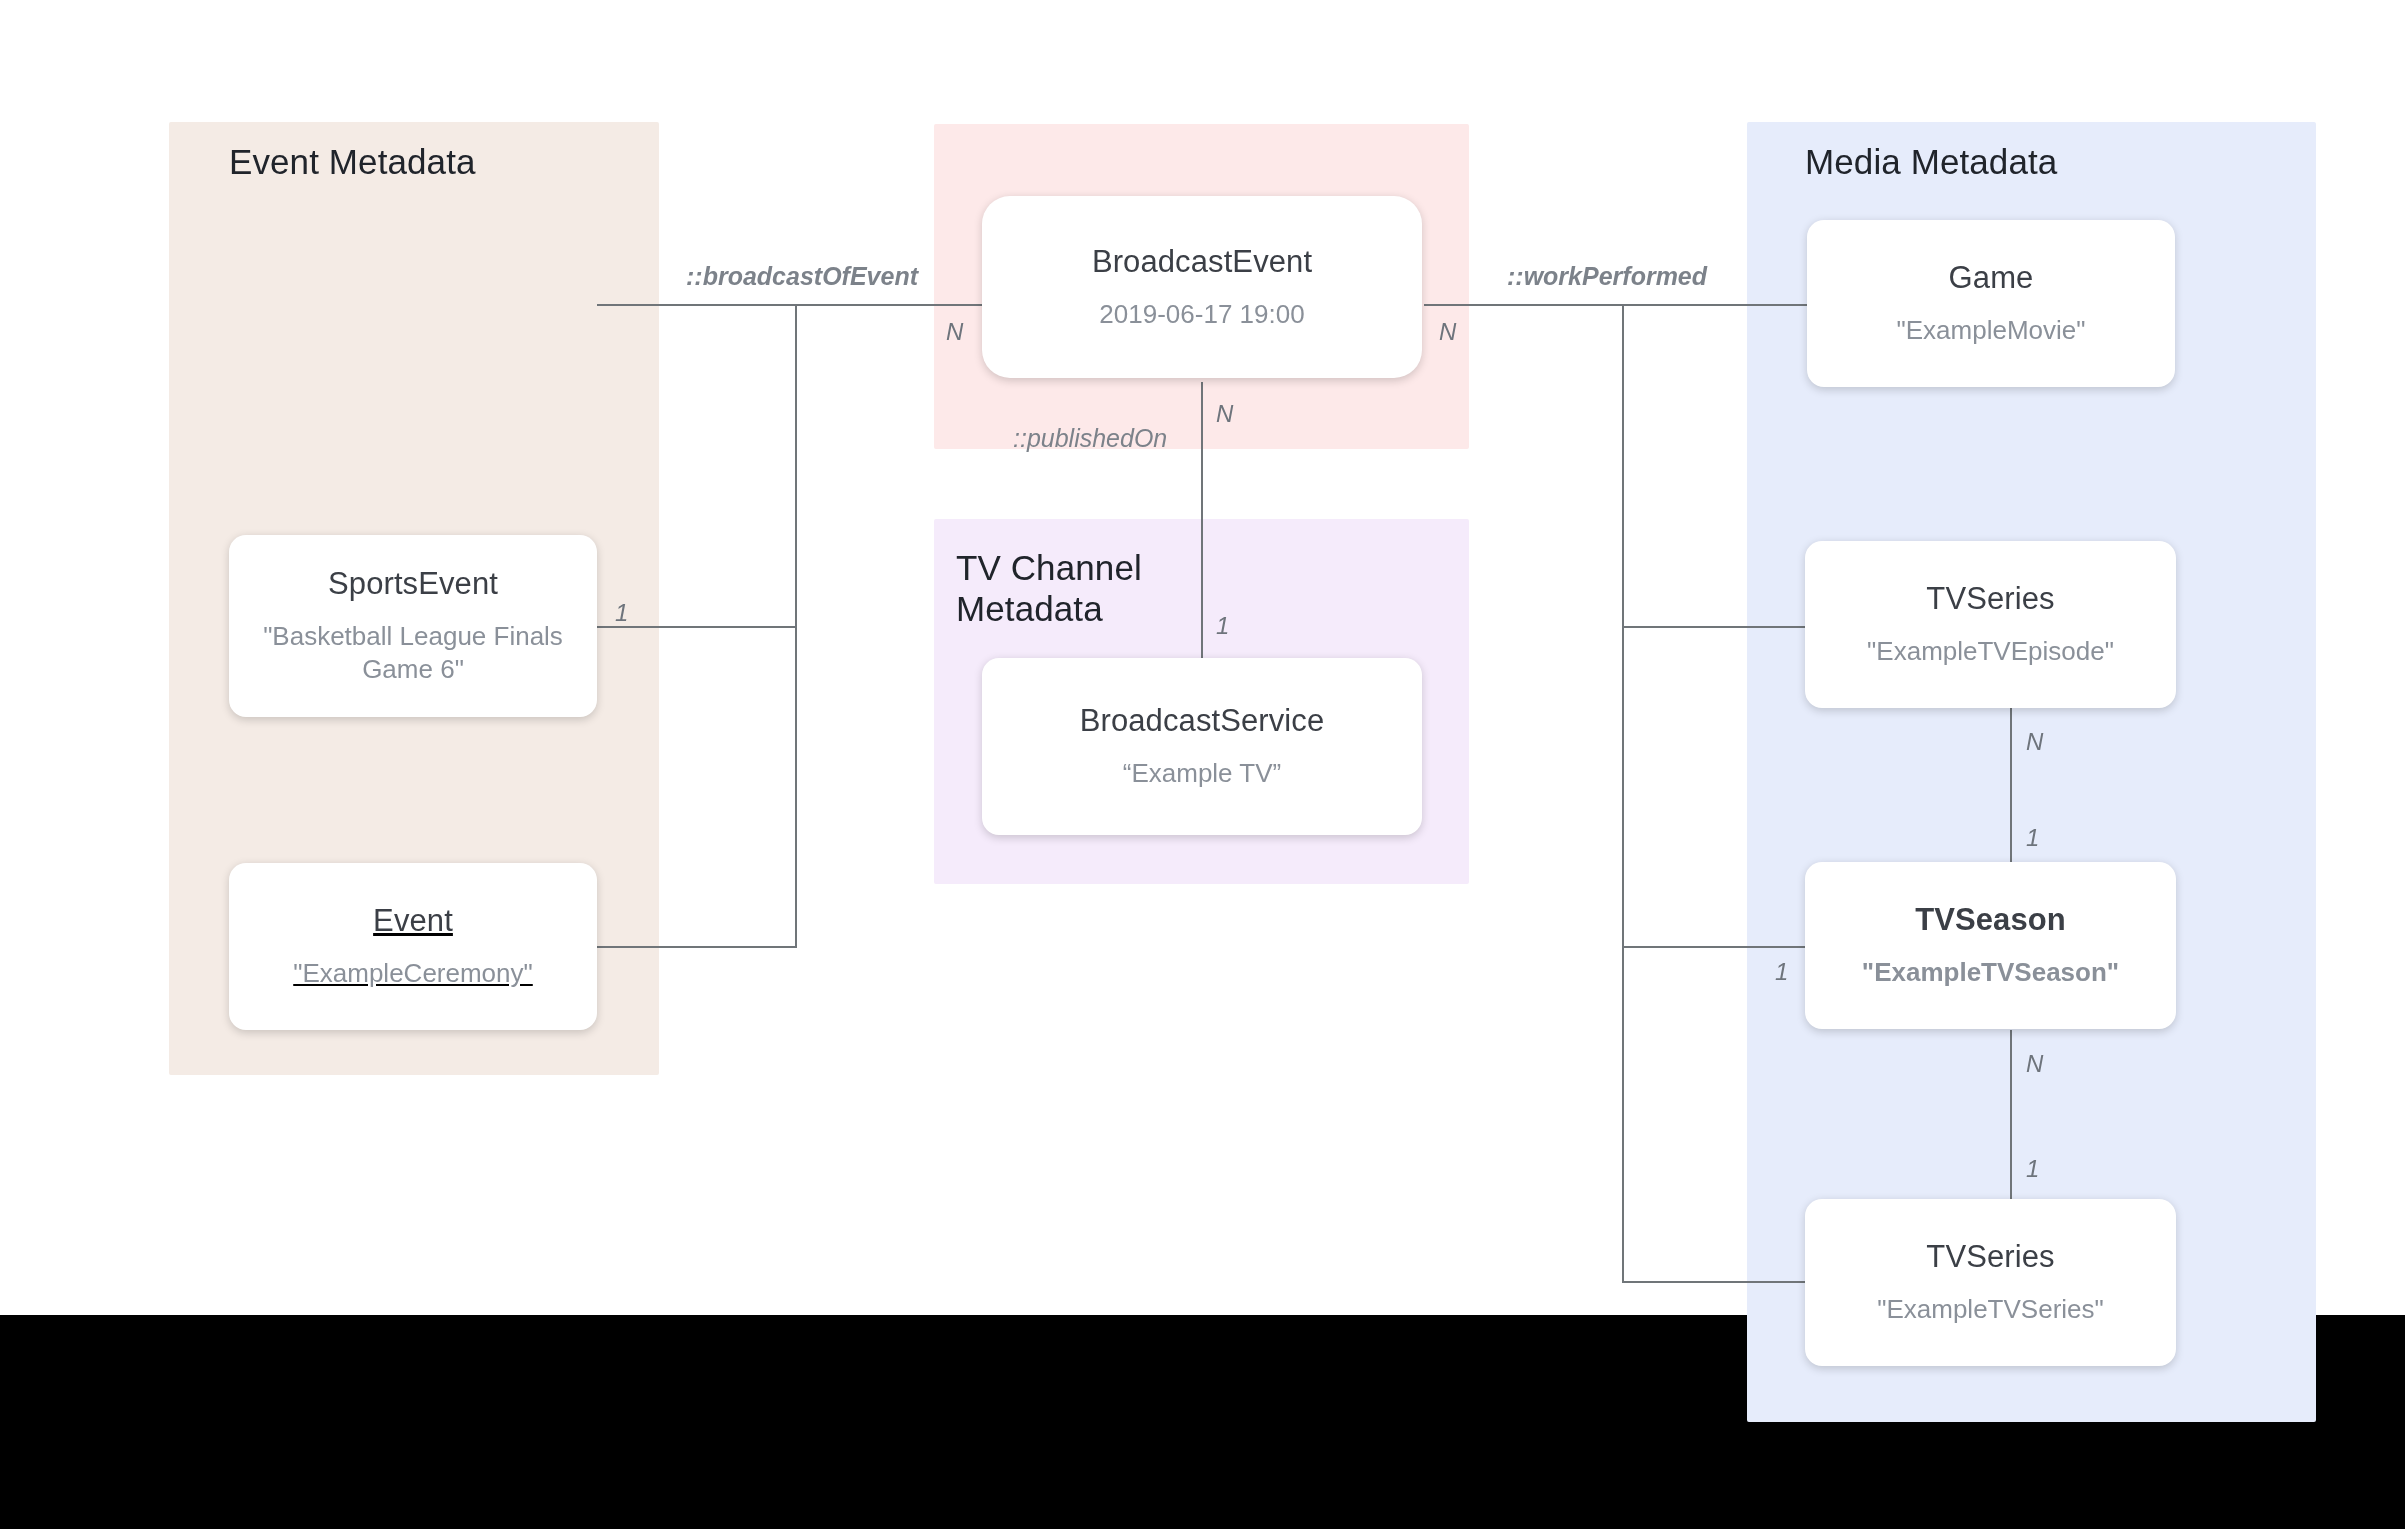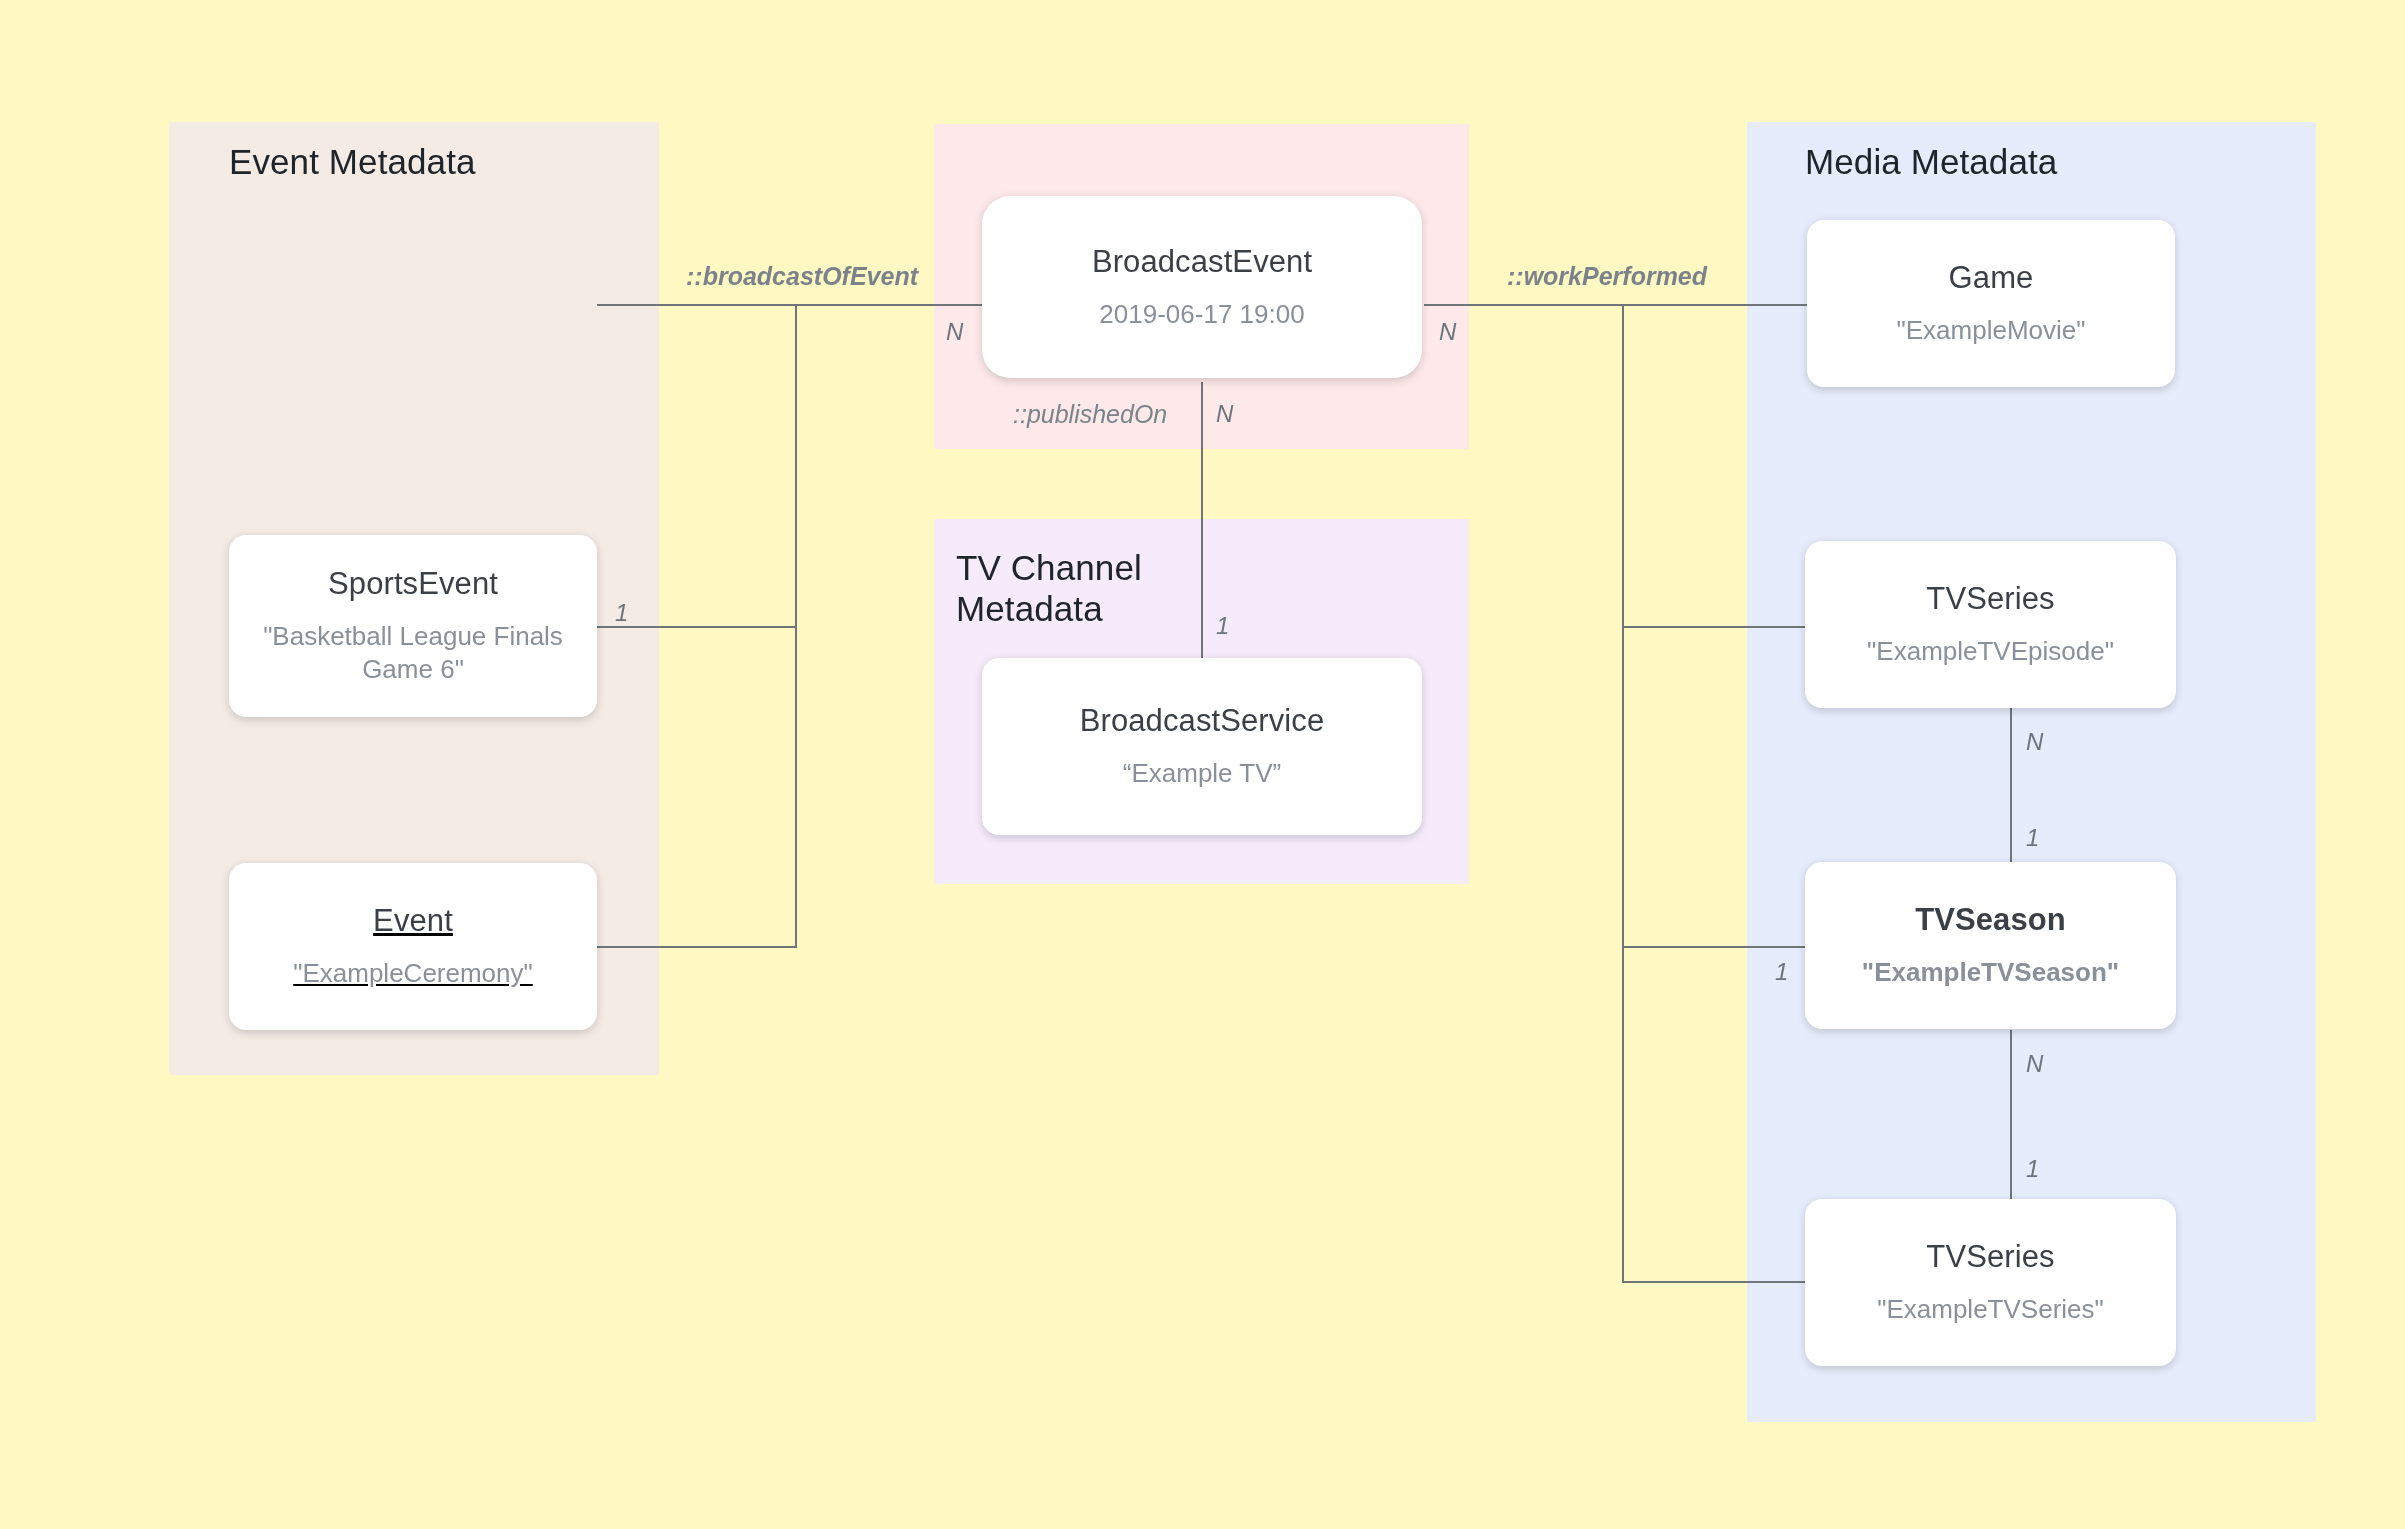--- a/index.html
+++ b/index.html
@@ -1,37 +1,37 @@
 <!DOCTYPE html>
 <html><head>
 <meta charset="utf-8">
 <style>
   html,body{margin:0;padding:0;background:#000;}
   body{width:2405px;height:1529px;position:relative;overflow:hidden;
        font-family:"Liberation Sans","DejaVu Sans",sans-serif;}
-  #stage{position:absolute;left:0;top:0;width:2405px;height:1529px;background:#fef9c3;}
+  #stage{position:absolute;left:0;top:0;width:2405px;height:1315px;background:#ffffff;}
 
   .panel{position:absolute;border-radius:1.9px;}
   .panel-title{position:absolute;font-size:35px;line-height:1.18;color:#20242b;
                letter-spacing:0.1px;white-space:pre-line;}
 
   .card{position:absolute;background:#fff;border-radius:17px;
         box-shadow:0 2.9px 8.6px rgba(0,0,0,.17);
         display:flex;flex-direction:column;align-items:center;justify-content:center;
         box-sizing:border-box;padding:9.6px 17px;}
   .card-title{font-size:31px;color:#3b3f46;letter-spacing:0.1px;text-align:center;}
   .card-sub{font-size:26px;color:#8a9099;text-align:center;margin-top:18px;line-height:1.26;}
 
   .edge{position:absolute;background:#707579;}
   .edge.h{height:1.9px;}
   .edge.v{width:1.9px;}
 
   .card-lbl{position:absolute;font-size:25px;color:#7c828a;font-style:italic;
             font-weight:bold;white-space:nowrap;}
-  .card-lbl.plain{font-weight:normal;}
+  .card-lbl.plain{font-weight:normal;margin-top:24px;}
   .mult{position:absolute;font-size:24px;color:#6e747c;font-style:italic;white-space:nowrap;}
 </style>
 </head>
 <body>
 
 <div id="stage">
 
   <div class="panel" style="left:169px;top:122px;width:490px;height:953px;background:#f4ebe5;"></div>
   <div class="panel" style="left:934px;top:124px;width:535px;height:325px;background:#fde9e9;"></div>
   <div class="panel" style="left:934px;top:519px;width:535px;height:365px;background:#f5ebfb;"></div>

